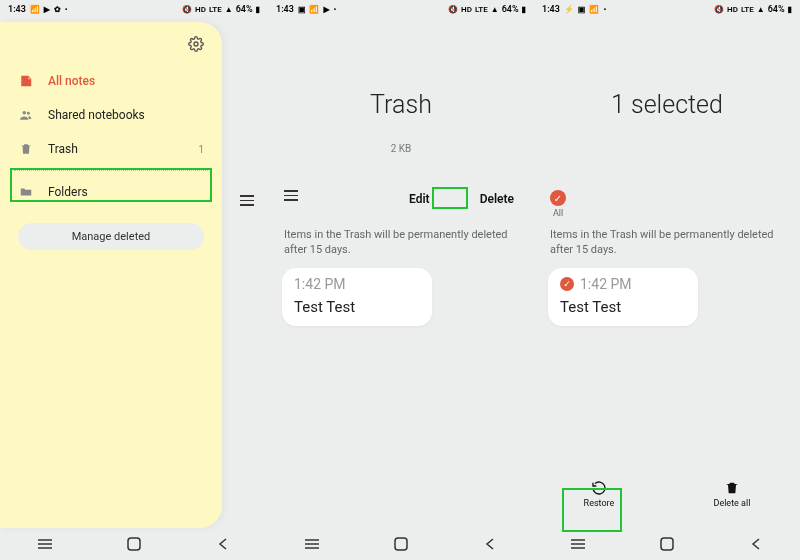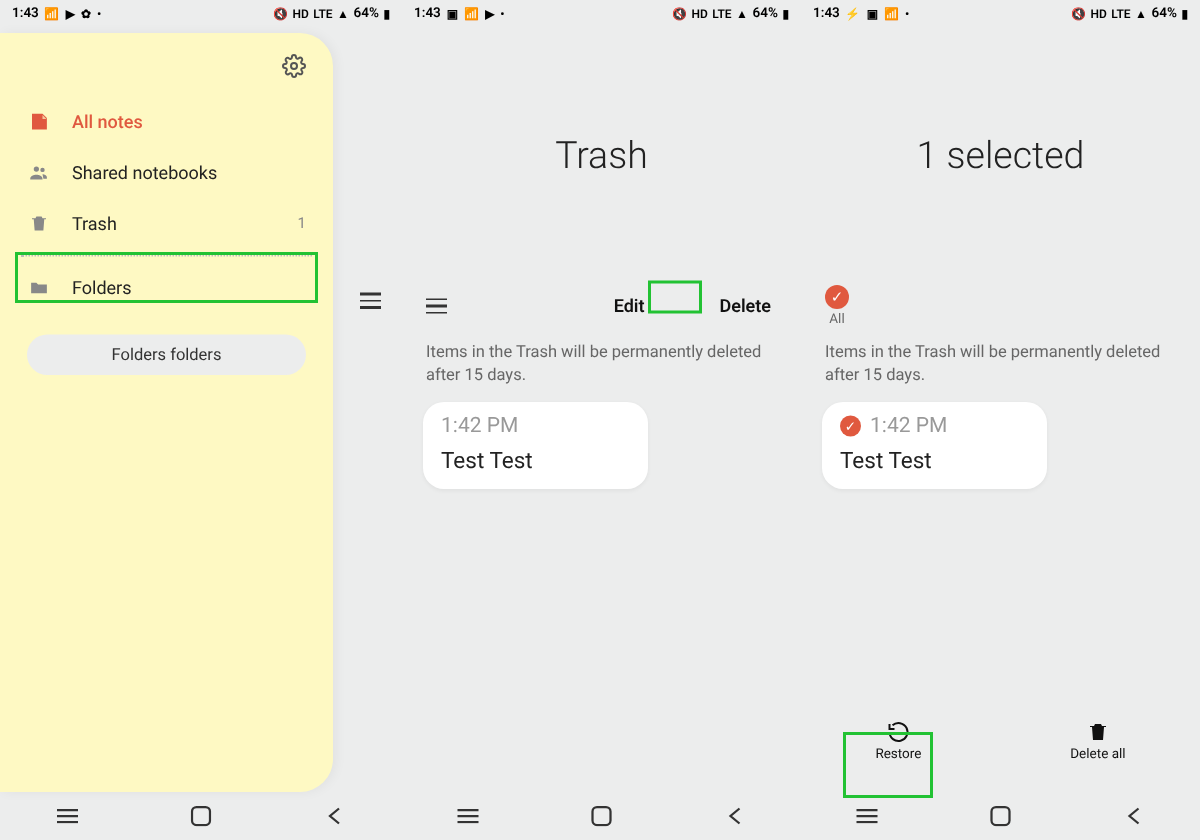--- a/index.html
+++ b/index.html
@@ -65,21 +65,21 @@
 
   
   .title-big {
     font-size: 25px; font-weight: 300; color: #222; text-align: center;
     margin-top: 90px;
   }
   .subsize { text-align:center; font-size:10px; color:#777; margin-top:24px; }
 
   .toolbar2 {
     position:absolute; top:190px; left:0; right:0;
-    display:flex; align-items:center; padding: 0 16px; height:28px;gap:15px;
+    display:flex; align-items:flex-start; padding: 0 16px; height:28px;gap:15px;
   }
   .hamb { display:flex; flex-direction:column; gap:3px; }
   .toolbar2 .spacer { flex:1; }
   .tool-btn { font-size:12px; font-weight:600; color:#111; padding: 2px 4px; }
   .hl-edit {
     position:absolute; border:2.5px solid #22c233;
     left: 164px; top: 187px; width: 36px; height: 22px;
   }
 
   .info-text {
@@ -186,21 +186,21 @@
         <div class="dots-sep"></div>
         <div class="menu-item">
           <span class="mi-icon">
               <svg viewBox="0 0 24 24" width="14" height="14" fill="currentColor">
                 <path d="M3 6h6l2 2h10v10H3z"></path>
               </svg>
             </span>
           <span class="mi-label">Folders</span>
         </div>
         <div class="manage-btn">
-          <span>Folders folders</span>
+          <span>Manage deleted</span>
         </div>
       </div>
       <div class="hl"></div>
     </div>
 
     <div class="hamburger-edge">
         <span></span>
         <span></span>
         <span></span>
       </div>
@@ -239,20 +239,21 @@
         <span class="ico">🔇</span>
         <span class="ico">HD</span>
         <span class="ico">LTE</span>
         <span class="ico">▲</span>
         <span>64%</span>
         <span class="ico">▮</span>
       </div>
     </div>
 
     <div class="title-big">Trash</div>
+    <div class="subsize">2 KB</div>
 
     <div class="toolbar2">
       <div class="hamb">
           <span></span>
           <span></span>
           <span></span>
         </div>
       <div class="spacer"></div>
       <div class="tool-btn">Edit</div>
       <div style="width:12px"></div>

